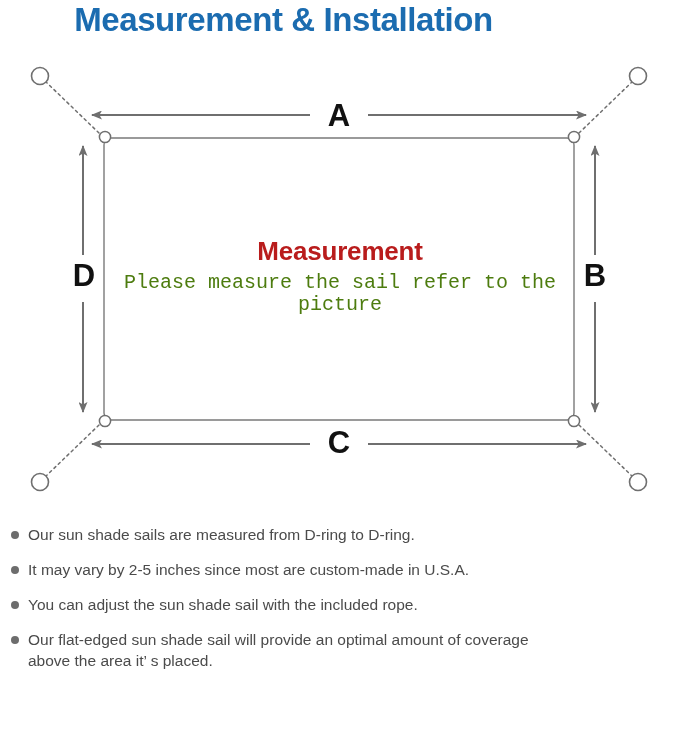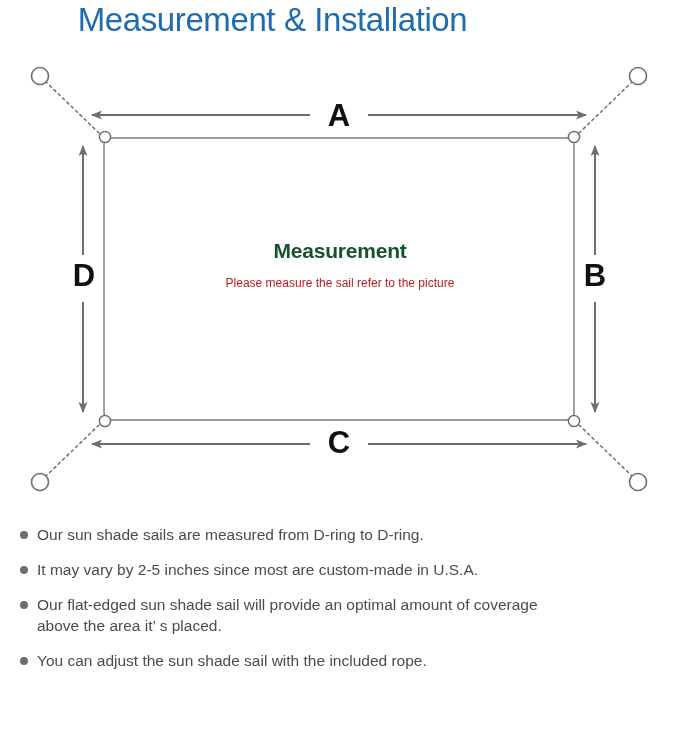--- a/index.html
+++ b/index.html
@@ -16,26 +16,27 @@
   }
 
   
   #page-title {
     position: absolute;
     top: 0px;
     left: 0;
     width: 545px;
     text-align: center;
     font-family: "Liberation Sans", sans-serif;
-    font-weight: normal;
+    font-weight: bold;
     font-size: 33px;
     letter-spacing: -0.4px;
     color: #1b6cb0;
     line-height: 40px;
     white-space: nowrap;
+    padding-left: 11px;
   }
 
   
   #diagram {
     position: absolute;
     left: 0;
     top: 50px;
     width: 679px;
     height: 460px;
   }
@@ -61,38 +62,38 @@
   #sail-center-text {
     position: absolute;
     left: 110px;
     top: 185px;
     width: 460px;
     text-align: center;
   }
   #sail-heading {
     font-family: "Liberation Sans", sans-serif;
     font-weight: bold;
-    font-size: 21px;
-    color: #14532d;
+    font-size: 26px;
+    color: #b91c1c;
     line-height: 32px;
     letter-spacing: -0.2px;
   }
   #sail-subheading {
-    font-family: Liberation Sans, sans-serif;
+    font-family: Liberation Mono, monospace;
     font-weight: normal;
-    font-size: 12px;
-    color: #b91c1c;
+    font-size: 20px;
+    color: #4d7c0f;
     line-height: 22px;
     margin-top: 5px;
   }
 
   
   #notes {
     position: absolute;
-    left: 9px;
+    left: 0px;
     top: 524px;
     width: 570px;
   }
   .note-item {
     position: relative;
     padding-left: 28px;
     margin-bottom: 14px;
     font-family: "Liberation Sans", sans-serif;
     font-size: 15.5px;
     line-height: 21px;
@@ -175,19 +176,19 @@
   <div class="note-item">
     <span class="note-bullet"></span>
     <span class="note-text">Our sun shade sails are measured from D-ring to D-ring.</span>
   </div>
   <div class="note-item">
     <span class="note-bullet"></span>
     <span class="note-text">It may vary by 2-5 inches since most are custom-made in U.S.A.</span>
   </div>
   <div class="note-item">
     <span class="note-bullet"></span>
-    <span class="note-text">Our flat-edged sun shade sail will provide an optimal amount of coverage above the area it’ s placed.</span>
+    <span class="note-text">You can adjust the sun shade sail with the included rope.</span>
   </div>
   <div class="note-item">
     <span class="note-bullet"></span>
-    <span class="note-text">You can adjust the sun shade sail with the included rope.</span>
+    <span class="note-text">Our flat-edged sun shade sail will provide an optimal amount of coverage above the area it’ s placed.</span>
   </div>
 </div>
 
 </body></html>

